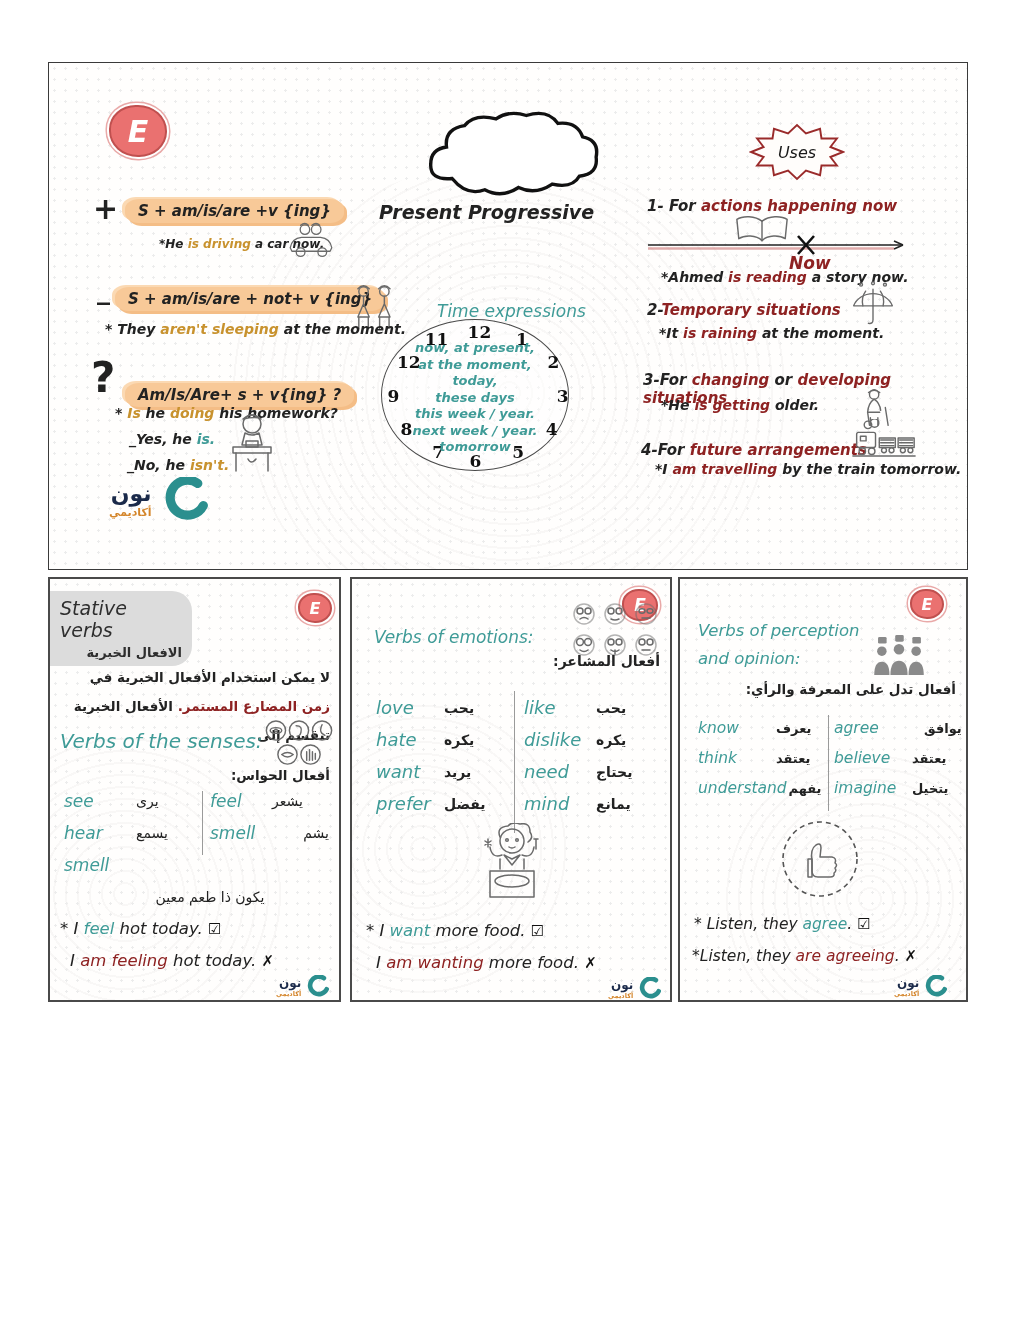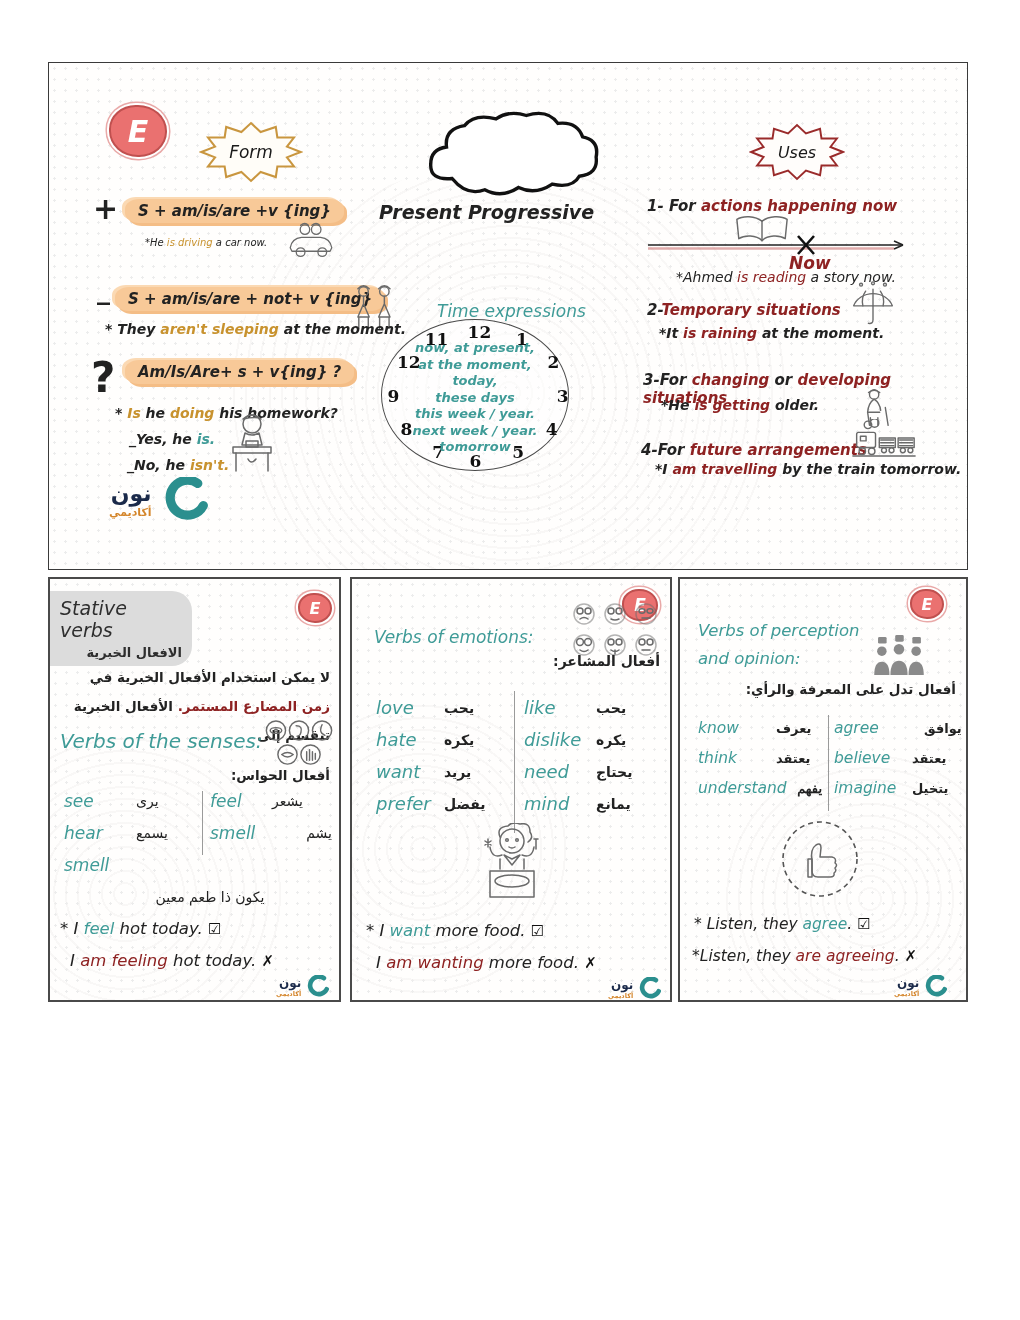--- a/index.html
+++ b/index.html
@@ -58,44 +58,38 @@
 </head>
 <body>
 
 <div class="panel" style="left:48px; top:62px; width:920px; height:508px; border:1.6px solid #3a3a3a;">
   <div class="swirl" style="left:180px; top:100px; width:560px; height:460px;"></div>
 
   <div class="badge" style="left:60px; top:42px; width:58px; height:52px; font-size:30px;">
     <span>E</span>
   </div>
 
-  <div class="burst" style="left:150px; top:58px; width:104px; height:62px;">
-    <svg viewBox="0 0 100 60" width="104" height="62">
-      <polygon points="98,30 84.8,24.8 91.6,16 75.5,15.9 74,5.8 59.3,10.7 50,2 40.7,10.7 26,5.8 24.5,15.9 8.4,16 15.2,24.8 2,30 15.2,35.2 8.4,44 24.5,44.1 26,54.2 40.7,49.3 50,58 59.3,49.3 74,54.2 75.5,44.1 91.6,44 84.8,35.2" fill="#fffdf8" stroke="#c9963f" stroke-width="2"></polygon>
-    </svg>
-    <div class="btxt" style="font-size:17px;">Form</div>
-  </div>
 
   <div class="abs" style="left:330px; top:48px; width:270px; height:90px;">
     <svg viewBox="0 0 160 80" width="270" height="90">
       <path d="M25,60 Q5,62 6,47 Q6,34 20,32 Q18,16 36,13 Q45,2 64,7 Q76,-1 91,4 Q110,-2 119,11 Q136,9 141,23 Q156,26 153,41 Q155,56 138,58 Q132,69 114,65 Q99,75 84,68 Q69,78 54,70 Q38,76 25,60 Z" fill="#fff" stroke="#111" stroke-width="3"></path>
     </svg>
     <div class="btxt hand" style="font-size:19px; font-weight:bold; top:-4px;">Present Progressive</div>
   </div>
 
   <div class="burst" style="left:700px; top:60px; width:96px; height:58px;">
     <svg viewBox="0 0 100 60" width="96" height="58">
       <polygon points="98,30 84.8,24.8 91.6,16 75.5,15.9 74,5.8 59.3,10.7 50,2 40.7,10.7 26,5.8 24.5,15.9 8.4,16 15.2,24.8 2,30 15.2,35.2 8.4,44 24.5,44.1 26,54.2 40.7,49.3 50,58 59.3,49.3 74,54.2 75.5,44.1 91.6,44 84.8,35.2" fill="#fffdfb" stroke="#9a2b2b" stroke-width="2"></polygon>
     </svg>
     <div class="btxt" style="font-size:16px;">Uses</div>
   </div>
 
   <div class="abs" style="left:44px; top:128px; font-size:30px; font-weight:bold;">+</div>
   <div class="abs hl hand" style="left:76px; top:136px; font-size:15px;">S + am/is/are +v {ing}</div>
-  <div class="abs hand" style="left:96px; top:174px; font-size:10px; font-weight:normal;">
+  <div class="abs hand" style="left:110px; top:174px; font-size:12px; font-weight:bold;">
     <span class="blk">*He </span><span class="org">is driving</span><span class="blk"> a car now.</span>
   </div>
   <svg class="abs" style="left:236px; top:156px;" width="52" height="42" viewBox="0 0 60 46">
     <circle class="sk" cx="23" cy="11" r="5.5"></circle>
       <circle class="sk" cx="36" cy="11" r="5.5"></circle>
     <path class="sk" d="M18,6 q5,-4 9,0 M31,6 q5,-4 9,0"></path>
     <path class="sk" d="M6,32 q2,-11 13,-12 h22 q11,1 13,12 l-2,4 h-44 z"></path>
     <circle class="sk" cx="18" cy="37" r="5"></circle>
       <circle class="sk" cx="43" cy="37" r="5"></circle>
   </svg>
@@ -108,21 +102,21 @@
     <path class="sk" d="M15,14 v8 l-6,14 h12 l-6,-14 M10,36 v12 M20,36 v12"></path>
     <circle class="sk" cx="37" cy="9" r="5"></circle>
       <path class="sk" d="M31,6 q6,-6 12,0"></path>
     <path class="sk" d="M37,14 v8 l-6,14 h12 l-6,-14 M32,36 v12 M42,36 v12"></path>
   </svg>
   <div class="abs hand" style="left:56px; top:258px; font-size:14px; font-weight:bold;">
     <span class="blk">* They </span><span class="org">aren't sleeping</span><span class="blk"> at the moment.</span>
   </div>
 
   <div class="abs" style="left:42px; top:290px; font-size:42px; font-weight:bold;">?</div>
-  <div class="abs hl hand" style="left:76px; top:297px; font-size:15px;">Am/Is/Are+ s + v{ing} ?</div>
+  <div class="abs hl hand" style="left:76px; top:320px; font-size:15px;">Am/Is/Are+ s + v{ing} ?</div>
   <div class="abs hand" style="left:66px; top:342px; font-size:14px; font-weight:bold;">
     <span class="blk">* </span><span class="org">Is</span><span class="blk"> he </span><span class="org">doing</span><span class="blk"> his homework?</span>
   </div>
   <div class="abs hand" style="left:80px; top:368px; font-size:14px; font-weight:bold;">
     <span class="blk">_Yes, he </span><span class="teal">is.</span>
   </div>
   <div class="abs hand" style="left:78px; top:394px; font-size:14px; font-weight:bold;">
     <span class="blk">_No, he </span><span class="org">isn't.</span>
   </div>
   <svg class="abs" style="left:172px; top:348px;" width="62" height="64" viewBox="0 0 62 64">
@@ -176,21 +170,21 @@
     <path class="sk" d="M30,8 C23,2 10,2 4,6 L6,26 C12,22 24,22 30,28 C36,22 48,22 54,26 L56,6 C50,2 37,2 30,8 Z"></path>
     <path class="sk" d="M30,8 V28"></path>
   </svg>
   <svg class="abs" style="left:597px; top:168px;" width="268" height="30" viewBox="0 0 268 30">
     <line x1="2" y1="14" x2="257" y2="14" stroke="#222" stroke-width="1.6"></line>
     <path d="M257,14 l-9,-4 M257,14 l-9,4" stroke="#222" fill="none" stroke-width="1.6"></path>
     <line x1="2" y1="17.5" x2="248" y2="17.5" stroke="#c96a6a" stroke-width="2.4" opacity="0.55"></line>
     <path d="M152,5 L168,23 M168,5 L152,23" stroke="#111" stroke-width="2.6"></path>
   </svg>
   <div class="abs hand red" style="left:740px; top:190px; font-size:17px; font-weight:bold;">Now</div>
-  <div class="abs hand" style="left:612px; top:206px; font-size:14px; font-weight:normal;margin-left:15px;">
+  <div class="abs hand" style="left:612px; top:206px; font-size:14px; font-weight:bold;">
     <span class="blk">*Ahmed </span><span class="red">is reading</span><span class="blk"> a story now.</span>
   </div>
 
   <div class="abs hand" style="left:598px; top:238px; font-size:15px; font-weight:bold;">
     <span class="blk">2-</span><span class="red">Temporary situations</span>
   </div>
   <svg class="abs" style="left:800px; top:218px;" width="48" height="46" viewBox="0 0 50 50">
     <circle class="sk" cx="12" cy="4" r="1.6"></circle>
       <circle class="sk" cx="25" cy="2.5" r="1.6"></circle>
       <circle class="sk" cx="38" cy="4" r="1.6"></circle>
@@ -271,21 +265,21 @@
 
   <div class="vdiv" style="left:152px; top:212px; height:64px;"></div>
 
   <div class="abs hand teal" style="left:14px;  top:212px; font-size:17px;">see</div>
   <div class="abs ar" style="left:86px;  top:214px; width:58px; font-size:14px; text-align:left;">يرى</div>
   <div class="abs hand teal" style="left:160px; top:212px; font-size:17px;">feel</div>
   <div class="abs ar" style="left:222px; top:214px; width:60px; font-size:14px; text-align:left;">يشعر</div>
   <div class="abs hand teal" style="left:14px;  top:244px; font-size:17px;">hear</div>
   <div class="abs ar" style="left:86px;  top:246px; width:58px; font-size:14px; text-align:left;">يسمع</div>
   <div class="abs hand teal" style="left:160px; top:244px; font-size:17px;">smell</div>
-  <div class="abs ar" style="left:222px; top:246px; width:60px; font-size:14px; text-align:right;">يشم</div>
+  <div class="abs ar" style="left:236px; top:246px; width:60px; font-size:14px; text-align:center;">يشم</div>
   <div class="abs hand teal" style="left:14px; top:276px; font-size:17px;">smell</div>
   <div class="abs ar" style="left:80px; top:278px; width:160px; font-size:14px; text-align:center;margin-top:32px;">يكون ذا طعم معين</div>
 
   <div class="abs hand" style="left:10px; top:340px; font-size:16.5px;">
     <span class="blk">* I </span><span class="teal">feel</span><span class="blk"> hot today. </span><span class="mark">☑</span>
   </div>
   <div class="abs hand" style="left:20px; top:372px; font-size:16.5px;">
     <span class="blk">I </span><span class="red">am feeling</span><span class="blk"> hot today. </span><span class="mark">✗</span>
   </div>
   <div class="noon-sm" style="left:226px; top:396px;">
@@ -410,21 +404,21 @@
   <div class="vdiv" style="left:148px; top:136px; height:96px;"></div>
   <div class="abs hand teal" style="left:18px;  top:140px; font-size:15.5px;">know</div>
   <div class="abs ar" style="left:96px;  top:142px; width:46px; font-size:13px; text-align:left; font-weight:bold;">يعرف</div>
   <div class="abs hand teal" style="left:154px; top:140px; font-size:15.5px;">agree</div>
   <div class="abs ar" style="left:232px; top:142px; width:48px; font-size:13px; text-align:left; font-weight:bold;margin-left:12px;">يوافق</div>
   <div class="abs hand teal" style="left:18px;  top:170px; font-size:15.5px;">think</div>
   <div class="abs ar" style="left:96px;  top:172px; width:46px; font-size:13px; text-align:left; font-weight:bold;">يعتقد</div>
   <div class="abs hand teal" style="left:154px; top:170px; font-size:15.5px;">believe</div>
   <div class="abs ar" style="left:232px; top:172px; width:48px; font-size:13px; text-align:left; font-weight:bold;">يعتقد</div>
   <div class="abs hand teal" style="left:18px;  top:200px; font-size:15.5px;font-style:italic;">understand</div>
-  <div class="abs ar" style="left:108px; top:202px; width:34px; font-size:13px; text-align:right; font-weight:bold;font-family:Liberation Serif, serif;">يفهم</div>
+  <div class="abs ar" style="left:108px; top:202px; width:34px; font-size:13px; text-align:center; font-weight:bold;">يفهم</div>
   <div class="abs hand teal" style="left:154px; top:200px; font-size:15.5px;">imagine</div>
   <div class="abs ar" style="left:232px; top:202px; width:48px; font-size:13px; text-align:left; font-weight:bold;">يتخيل</div>
 
   <svg class="abs" style="left:98px; top:238px;" width="84" height="84" viewBox="0 0 84 84">
     <circle cx="42" cy="42" r="37" fill="none" stroke="#555" stroke-width="1.6" stroke-dasharray="5 4"></circle>
     <g class="sk">
       <path d="M34,44 q-2,-12 4,-16 q5,-3 5,3 l-1,9 h12 q5,1 3,6 q3,2 0,5 q2,3 -1,5 q1,4 -4,4 h-12 q-6,0 -6,-6 z"></path>
       <path d="M30,42 h4 v18 h-4 z"></path>
     </g>
   </svg>

